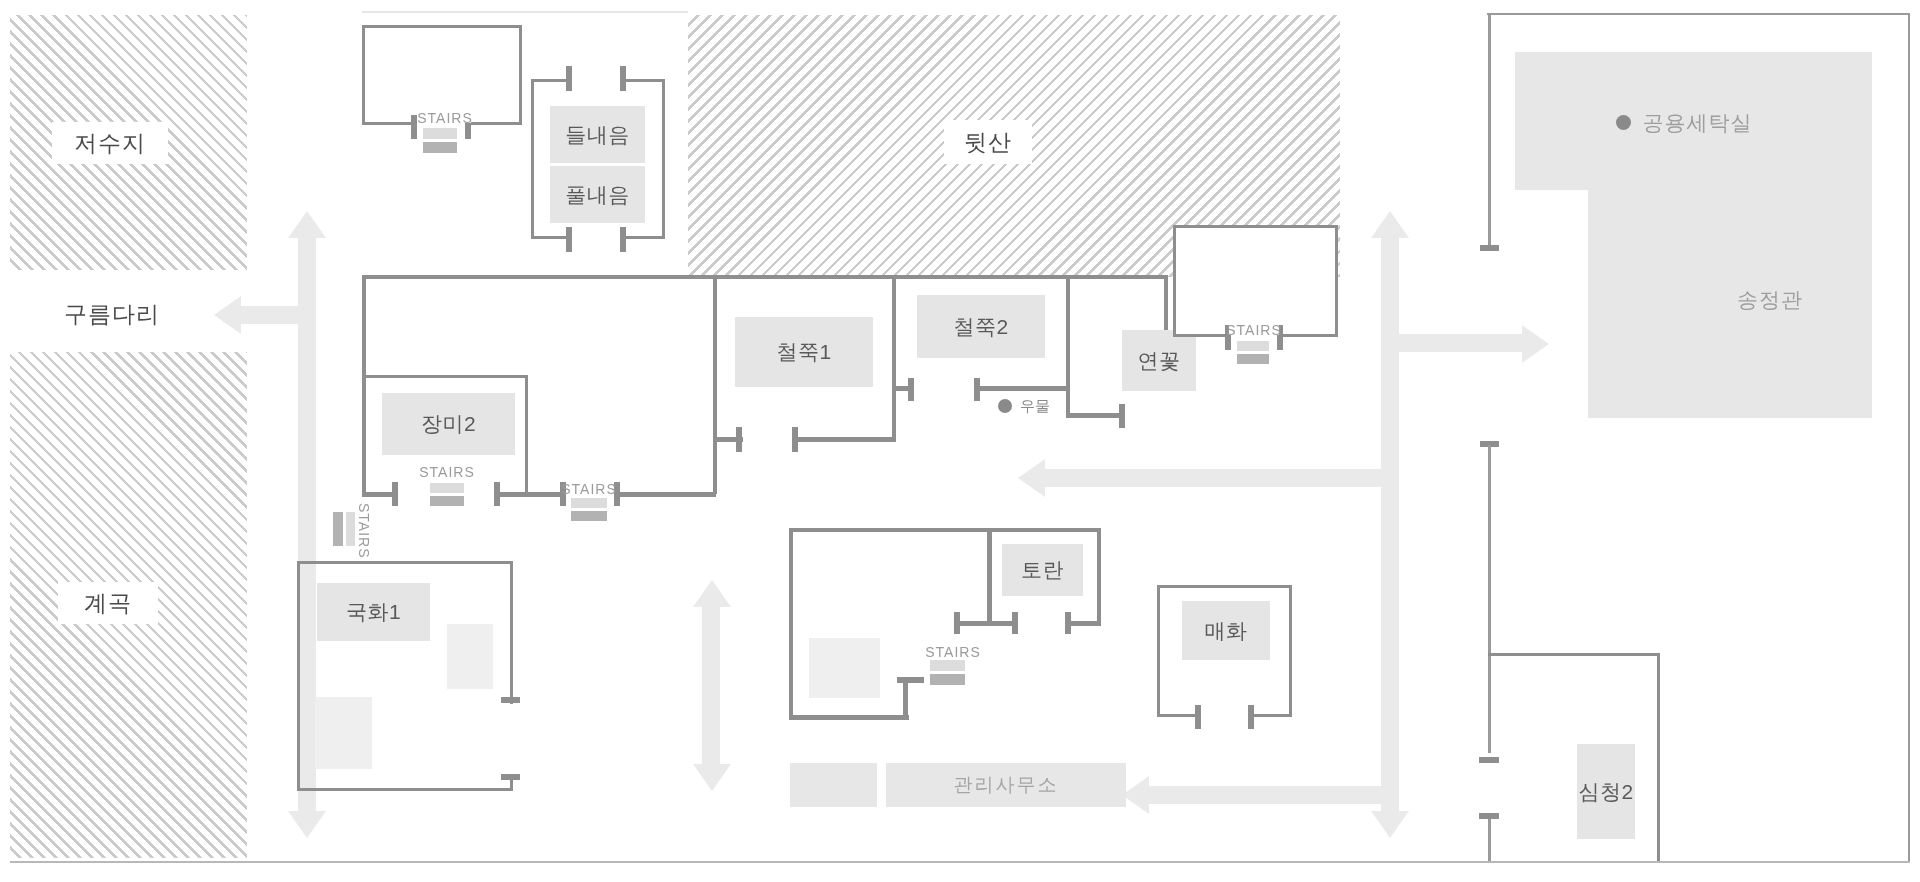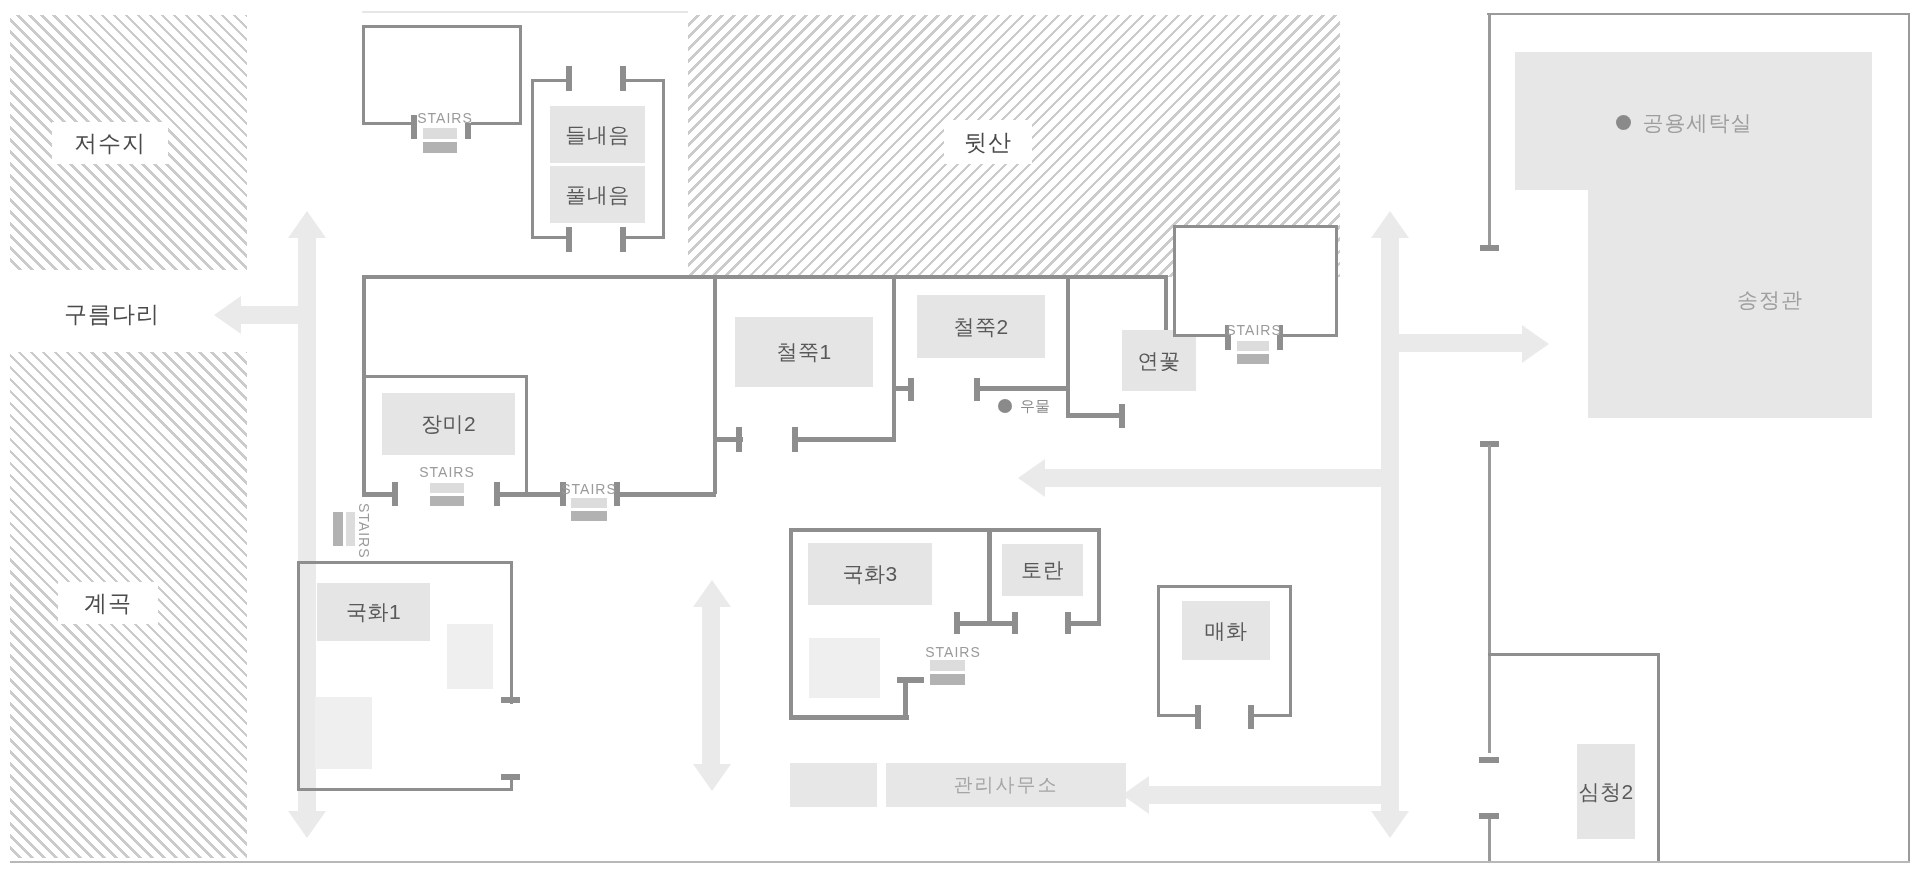--- a/index.html
+++ b/index.html
@@ -206,23 +206,20 @@
   <div class="abs wall" style="left:789px;top:715px;width:120px;height:5px;"></div>
   <div class="abs wall" style="left:903px;top:682px;width:5px;height:37px;"></div>
   <div class="abs wall" style="left:897px;top:677px;width:27px;height:6px;"></div>
   <div class="abs wall" style="left:987px;top:528px;width:5px;height:98px;"></div>
   <div class="abs wall" style="left:957px;top:621px;width:60px;height:5px;"></div>
   <div class="abs wall" style="left:954px;top:612px;width:6px;height:22px;"></div>
   <div class="abs wall" style="left:1012px;top:612px;width:6px;height:22px;"></div>
   <div class="abs wall" style="left:1097px;top:528px;width:4px;height:98px;"></div>
   <div class="abs wall" style="left:1068px;top:621px;width:33px;height:5px;"></div>
   <div class="abs wall" style="left:1065px;top:612px;width:6px;height:22px;"></div>
-  <div class="abs label-box" style="left:808px;top:543px;width:124px;height:62px;">
-      <span>국화3</span>
-    </div>
   <div class="abs label-box" style="left:1002px;top:544px;width:81px;height:52px;">
       <span>토란</span>
     </div>
   <div class="abs soft-box" style="left:809px;top:638px;width:71px;height:60px;"></div>
   <div class="abs stairs-text" style="left:928px;top:644px;width:50px;height:13px;">
       <span>STAIRS</span>
     </div>
   <div class="abs stair-light" style="left:930px;top:660px;width:35px;height:11px;"></div>
   <div class="abs stair-dark" style="left:930px;top:674px;width:35px;height:11px;"></div>
 

